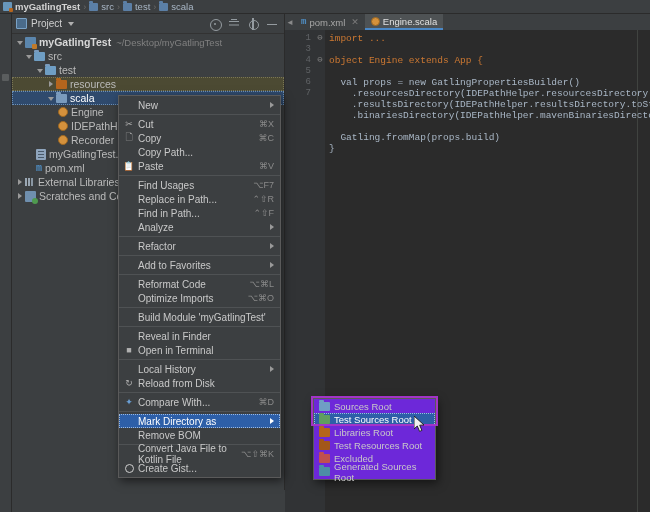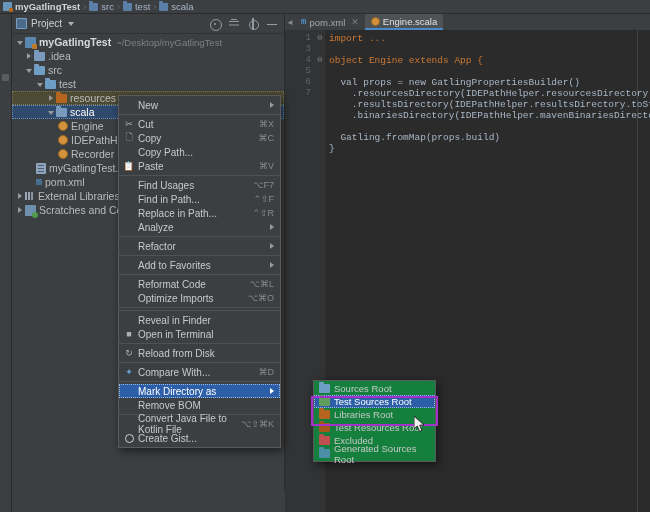--- a/index.html
+++ b/index.html
@@ -146,22 +146,22 @@
   .mi .msc{ margin-left:auto; color:#8a8a8a; font-size:9px; font-family:"Liberation Sans",sans-serif;}
   .mi .marr{ margin-left:auto; width:0;height:0;border-left:4px solid #9a9a9a;
     border-top:3px solid transparent;border-bottom:3px solid transparent;}
   .mi.sel{ background:#2d5fa8; color:#ffffff; outline:1px dotted #9bb9e0; outline-offset:-1px;justify-content:flex-end;}
   .mi.sel .marr{ border-left-color:#ffffff;}
   .msep{ height:1px; background:#4f5254; margin:2px 0;}
   .gh{ width:9px;height:9px;border-radius:50%;border:1.3px solid #cfcfcf;}
 
   
   .submenu{
-    position:absolute; left:313px; top:380px; width:123px;
-    background:#15803d; border:1px solid #5a5a5a;
+    position:absolute; left:313px; top:398px; width:123px;
+    background:#6d28d9; border:1px solid #5a5a5a;
     box-shadow:2px 3px 9px rgba(0,0,0,.55); z-index:50; padding:1px 0;
   }
   .smi{ height:13px; display:flex; align-items:center; padding:0 5px; font-size:9.5px; color:#c9c9c9;}
   .smi .sico{ width:11px;height:9px;flex:0 0 auto;border-radius:1px;position:relative;}
   .smi .sico:before{content:"";position:absolute;left:0;top:-2px;width:5px;height:2px;border-radius:1px 1px 0 0;}
   .sico.blue{background:#6f9ec4;} .sico.blue:before{background:#6f9ec4;}
   .sico.green{background:#5f9e5f;} .sico.green:before{background:#5f9e5f;}
   .sico.brown{background:#b5651d;} .sico.brown:before{background:#b5651d;}
   .sico.brown2{background:#a3571a;} .sico.brown2:before{background:#a3571a;}
   .sico.red{background:#c05050;} .sico.red:before{background:#c05050;}
@@ -227,25 +227,20 @@
     </div>
 
     <div class="tree">
       <div class="row root">
         <span class="arrow down"></span>
         <span class="i-mod"></span>
         <span class="lbl">myGatlingTest</span>
         <span class="sub">~/Desktop/myGatlingTest</span>
       </div>
 
-      <div class="row ind1">
-        <span class="arrow right"></span>
-        <span class="i-folder"></span>
-        <span class="lbl">.idea</span>
-      </div>
 
       <div class="row ind1">
         <span class="arrow down"></span>
         <span class="i-folder src"></span>
         <span class="lbl">src</span>
       </div>
 
       <div class="row ind2">
         <span class="arrow down"></span>
         <span class="i-folder test"></span>
@@ -376,30 +371,30 @@
     </div>
     <div class="msep"></div>
 
     <div class="mi">
       <span class="mico"></span>
       <span class="mlbl">Find Usages</span>
       <span class="msc">⌥F7</span>
     </div>
     <div class="mi">
       <span class="mico"></span>
+      <span class="mlbl">Replace in Path...</span>
+      <span class="msc">⌃⇧R</span>
+    </div>
+    <div class="mi">
+      <span class="mico"></span>
       <span class="mlbl">Find in Path...</span>
       <span class="msc">⌃⇧F</span>
     </div>
     <div class="mi">
       <span class="mico"></span>
-      <span class="mlbl">Replace in Path...</span>
-      <span class="msc">⌃⇧R</span>
-    </div>
-    <div class="mi">
-      <span class="mico"></span>
       <span class="mlbl">Analyze</span>
       <span class="marr"></span>
     </div>
     <div class="msep"></div>
 
     <div class="mi">
       <span class="mico"></span>
       <span class="mlbl">Refactor</span>
       <span class="marr"></span>
     </div>
@@ -417,32 +412,41 @@
       <span class="mlbl">Reformat Code</span>
       <span class="msc">⌥⌘L</span>
     </div>
     <div class="mi">
       <span class="mico"></span>
       <span class="mlbl">Optimize Imports</span>
       <span class="msc">⌥⌘O</span>
     </div>
     <div class="msep"></div>
 
+    <div class="mi">
+      <span class="mico"></span>
+      <span class="mlbl">Build Module 'myGatlingTest'</span>
+    </div>
     <div class="msep"></div>
 
     <div class="mi">
       <span class="mico"></span>
       <span class="mlbl">Reveal in Finder</span>
     </div>
     <div class="mi">
       <span class="mico">■</span>
       <span class="mlbl">Open in Terminal</span>
     </div>
     <div class="msep"></div>
 
+    <div class="mi">
+      <span class="mico"></span>
+      <span class="mlbl">Local History</span>
+      <span class="marr"></span>
+    </div>
     <div class="mi">
       <span class="mico">↻</span>
       <span class="mlbl">Reload from Disk</span>
     </div>
     <div class="msep"></div>
 
     <div class="mi">
       <span class="mico" style="color:#6a9fd4">✦</span>
       <span class="mlbl">Compare With...</span>
       <span class="msc">⌘D</span>

